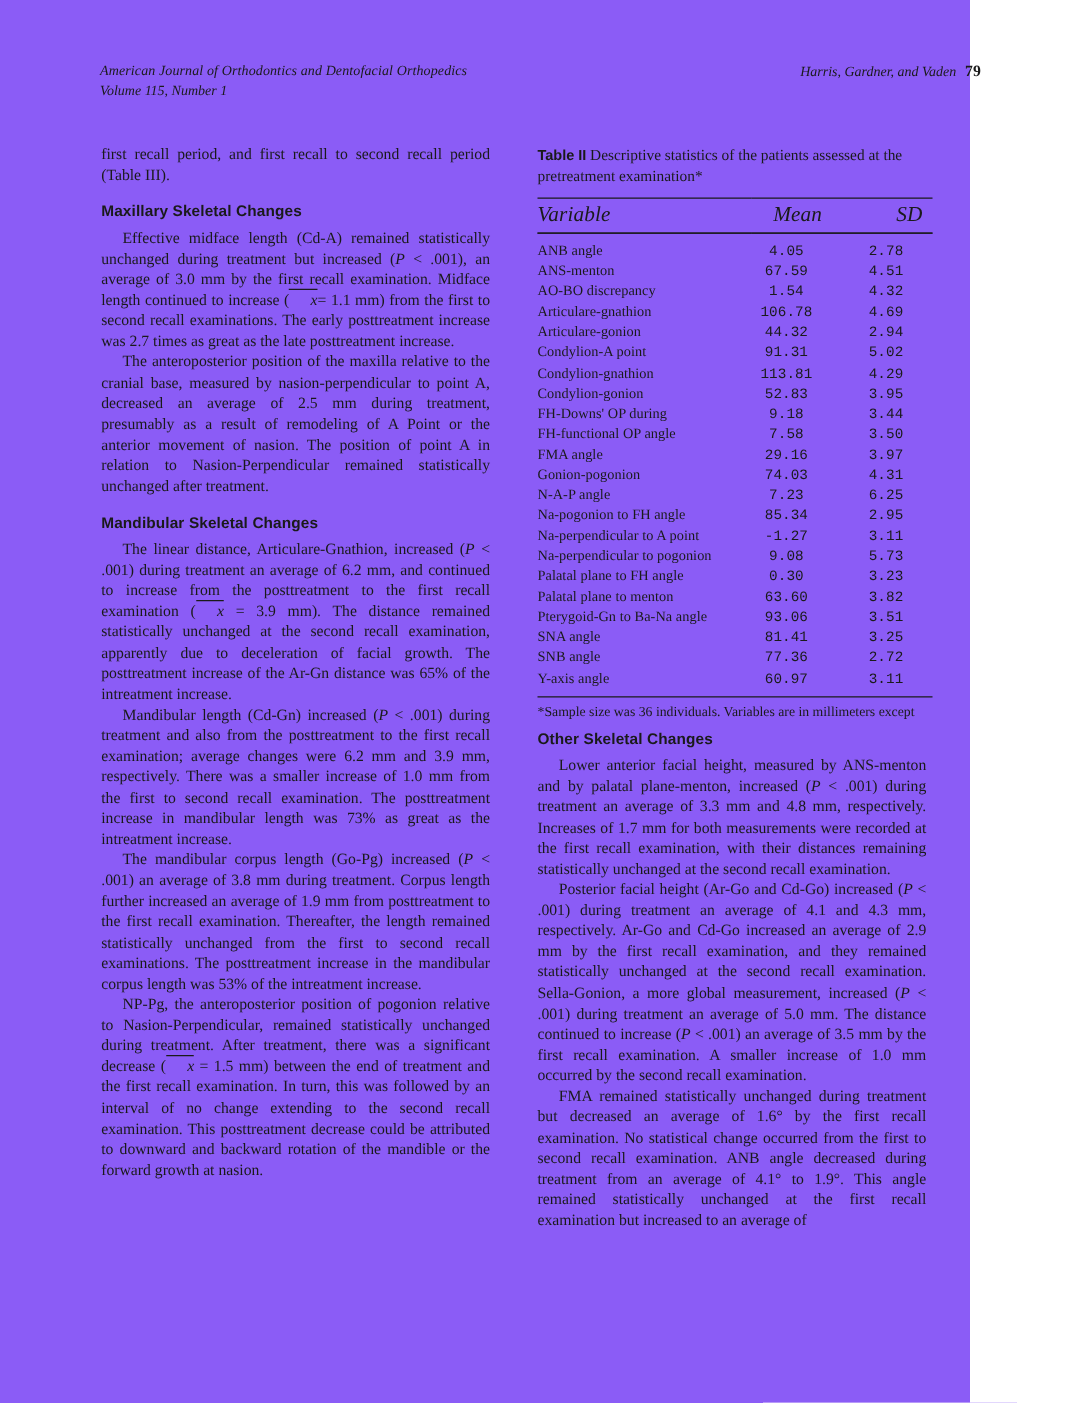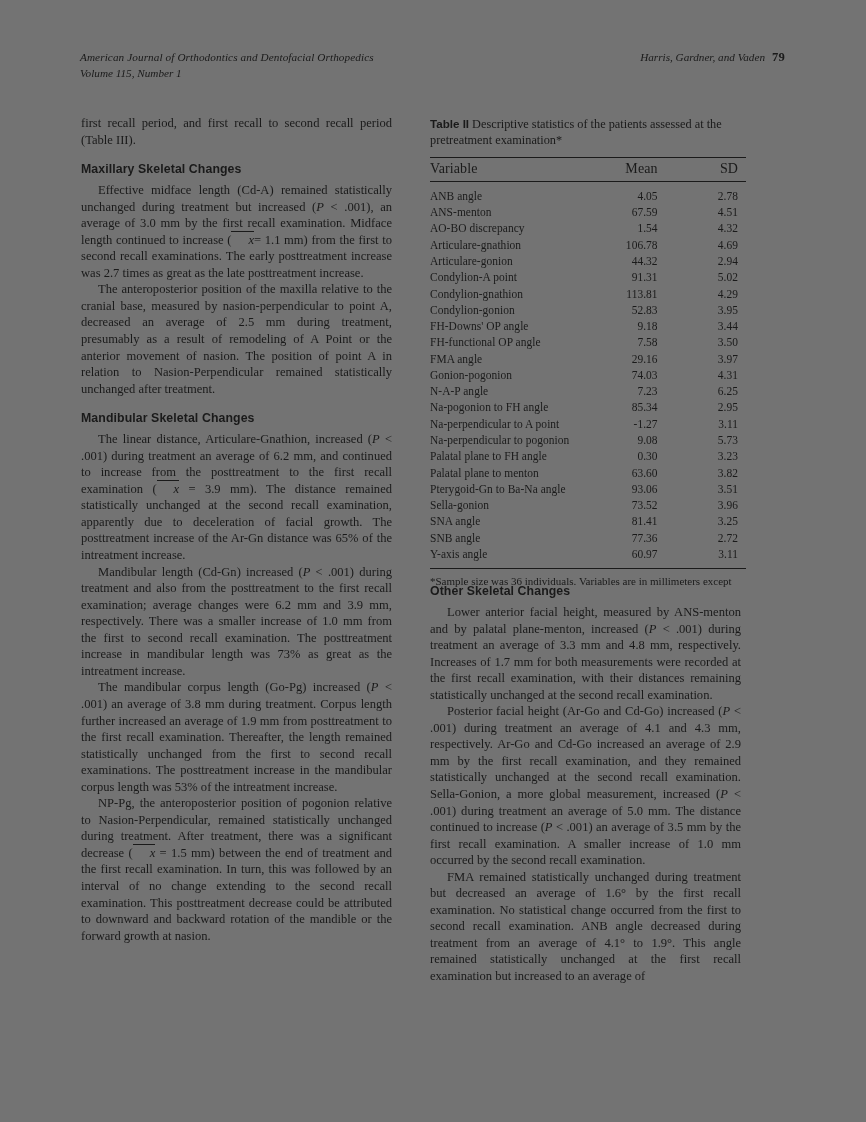--- a/index.html
+++ b/index.html
@@ -12,23 +12,23 @@
     height: 1122px;
     position: relative;
     font-family: "Liberation Serif", "DejaVu Serif", serif;
     color: #1a1a1a;
     overflow: hidden;
   }
 
   .page {
     position: absolute;
     left: 0; top: 0;
-    width: 866px;
+    width: 776px;
     height: 1122px;
-    background: #737373;
+    background: #8b5cf6;
   }
 
   
   .runhead {
     position: absolute;
     left: 80px;
     top: 50px;
     width: 706px;
     height: 34px;
   }
@@ -127,40 +127,41 @@
     padding-right: 3px;
     margin-top: 17px;
   }
   table.stats {
     width: 100%;
     border-collapse: collapse;
     font-size: 11.4px;
   }
   table.stats thead th {
     font-weight: normal;
-    font-size: 14px;
+    font-style: italic;
+    font-size: 17px;
     padding: 3px 0 4px 0;
     border-top: 1.4px solid #1a1a1a;
     border-bottom: 1.4px solid #1a1a1a;
     text-align: left;
     letter-spacing: 0.1px;
   }
   table.stats thead th.num { text-align: right; }
   table.stats thead th.c-var  { width: 54%; }
   table.stats thead th.c-mean { width: 25%; padding-right: 22px; }
   table.stats thead th.c-sd   { width: 21%; padding-right: 8px; }
 
   table.stats tbody tr:first-child td { padding-top: 7px; }
   table.stats tbody td {
     padding: 0.6px 0;
     line-height: 15.1px;
     font-size: 11.45px;
     letter-spacing: 0.05px;
   }
-  table.stats tbody td.num { text-align: right; }
+  table.stats tbody td.num { text-align: center; font-family: Liberation Mono, monospace; }
   table.stats tbody td.mean { padding-right: 22px; }
   table.stats tbody td.sd   { padding-right: 8px; }
   table.stats tbody tr:last-child td { padding-bottom: 6px; }
 
   .table-rule-bottom {
     border-top: 1.4px solid #1a1a1a;
     margin-top: 0;
   }
   .table-note {
     font-size: 11px;
@@ -293,21 +294,21 @@
             <td>Condylion-gnathion</td>
             <td class="num mean">113.81</td>
             <td class="num sd">4.29</td>
           </tr>
           <tr>
             <td>Condylion-gonion</td>
             <td class="num mean">52.83</td>
             <td class="num sd">3.95</td>
           </tr>
           <tr>
-            <td>FH-Downs' OP angle</td>
+            <td>FH-Downs' OP during</td>
             <td class="num mean">9.18</td>
             <td class="num sd">3.44</td>
           </tr>
           <tr>
             <td>FH-functional OP angle</td>
             <td class="num mean">7.58</td>
             <td class="num sd">3.50</td>
           </tr>
           <tr>
             <td>FMA angle</td>
@@ -346,25 +347,20 @@
           </tr>
           <tr>
             <td>Palatal plane to menton</td>
             <td class="num mean">63.60</td>
             <td class="num sd">3.82</td>
           </tr>
           <tr>
             <td>Pterygoid-Gn to Ba-Na angle</td>
             <td class="num mean">93.06</td>
             <td class="num sd">3.51</td>
-          </tr>
-          <tr>
-            <td>Sella-gonion</td>
-            <td class="num mean">73.52</td>
-            <td class="num sd">3.96</td>
           </tr>
           <tr>
             <td>SNA angle</td>
             <td class="num mean">81.41</td>
             <td class="num sd">3.25</td>
           </tr>
           <tr>
             <td>SNB angle</td>
             <td class="num mean">77.36</td>
             <td class="num sd">2.72</td>

